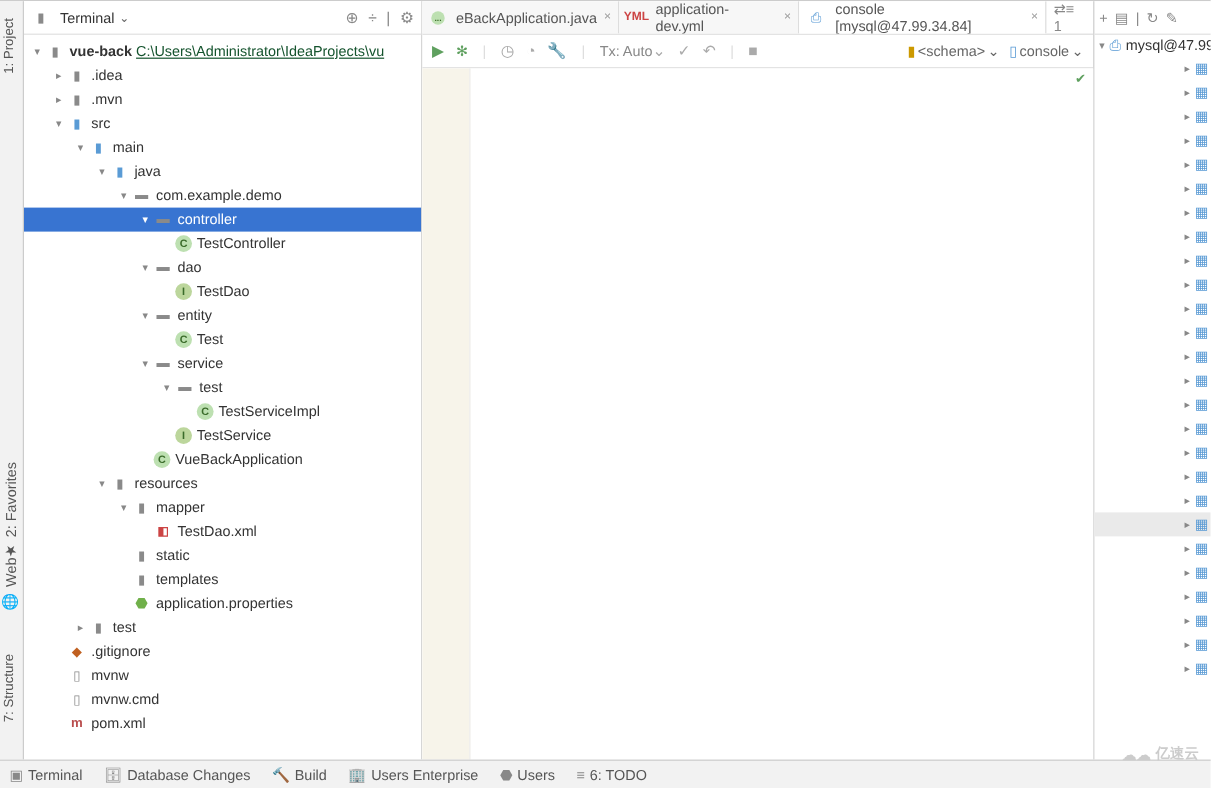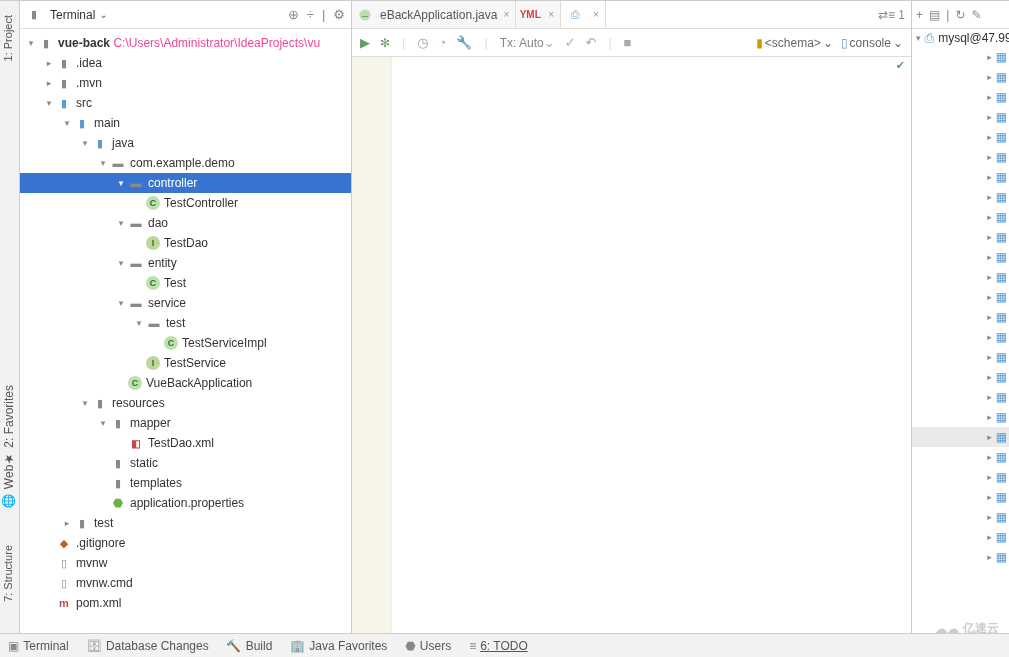--- a/index.html
+++ b/index.html
@@ -25,21 +25,21 @@
 .folder { color:#8a8a8a; }
 .folder-blue { color:#5a9bd5; }
 .pkg { color:#8a8a8a; }
 .java-c { background:#bde0b1; border-radius:50%; width:14px; height:14px; font-size:9px; color:#3a6b2a; font-weight:bold; }
 .java-i { background:#bcd69c; border-radius:50%; width:14px; height:14px; font-size:9px; color:#3a6b2a; font-weight:bold; }
 .yml { color:#c44; font-size:10px; font-weight:bold; }
 .md { color:#4a90d9; font-size:9px; font-weight:bold; }
 .maven { color:#b94d4d; font-weight:bold; }
 .spring { color:#70b04a; font-size:12px; }
 .gi { color:#c06020; }
-.dim { color:#ec4899; }
+.dim { color:#14532d;text-decoration:underline; }
 .editor-area { flex:1; display:flex; flex-direction:column; background:#fff; min-width:0; }
 .tabs { height:28px; border-bottom:1px solid #ddd; display:flex; align-items:stretch; overflow:hidden; }
 .tab { display:flex; align-items:center; padding:0 6px; gap:4px; border-right:1px solid #ddd; cursor:pointer; font-size:11px; color:#555; background:#f7f7f7; }
 .tab.active { background:#fff; border-bottom:1px solid #fff; margin-bottom:-1px; }
 .tab .x { color:#999; font-size:10px; margin-left:2px; }
 .tab-extra { margin-left:auto; display:flex; align-items:center; padding:0 6px; gap:4px; color:#888; font-size:11px; }
 .editor-toolbar { height:28px; border-bottom:1px solid #ddd; display:flex; align-items:center; padding:0 8px; gap:10px; color:#888; font-size:12px; }
 .tb-btn { cursor:pointer; display:inline-flex; align-items:center; }
 .tb-green { color:#5fa05f; font-size:13px; }
 .tb-star { color:#5fa05f; font-size:12px; }
@@ -57,21 +57,21 @@
 .db-tree { flex:1; overflow:hidden; }
 .db-conn { display:flex; align-items:center; padding:2px 4px; gap:4px; white-space:nowrap; color:#333; font-size:11px; }
 .db-row { display:flex; align-items:center; height:20px; justify-content:flex-end; padding-right:2px; gap:4px; overflow:hidden; }
 .db-row.hl { background:#eaeaea; }
 .db-arrow { color:#888; font-size:9px; }
 .db-tbl { color:#5a9bd5; font-size:12px; }
 .bottom-bar { height:24px; border-top:1px solid #ccc; background:#f2f2f2; display:flex; align-items:center; padding:0 8px; gap:18px; position:absolute; bottom:0; left:0; right:0; }
 .bb-item { display:flex; align-items:center; gap:4px; color:#555; cursor:pointer; font-size:11px; }
 .bb-icon { color:#888; font-size:12px; }
 .watermark { position:absolute; right:10px; bottom:20px; font-size:16px; color:#ccc; font-weight:bold; z-index:10; display:flex; align-items:center; gap:4px; }
-.underline{text-decoration:underline;}
+.underline{}
 </style>
 </head>
 <body>
 
 <div class="ide">
 
   <div class="leftbar">
     <div class="leftbar-item li1">1: Project</div>
     <div class="leftbar-item li2">
         <span>★</span>
@@ -231,24 +231,26 @@
 
   <div class="editor-area">
     <div class="tabs">
       <div class="tab">
           <span class="ic java-c" style="transform:scale(0.8)">...</span>
           <span>eBackApplication.java</span>
           <span class="x">×</span>
         </div>
       <div class="tab">
           <span class="ic yml">YML</span>
+          <span>application-dev.yml</span>
           <span class="x">×</span>
         </div>
       <div class="tab active">
           <span class="ic" style="color:#5a9bd5">⎙</span>
+          <span>console [mysql@47.99.34.84]</span>
           <span class="x">×</span>
         </div>
       <div class="tab-extra">
           <span>⇄≡ 1</span>
         </div>
     </div>
     <div class="editor-toolbar">
       <span class="tb-btn tb-green">▶</span>
       <span class="tb-btn tb-star">✻</span>
       <span class="tb-sep">|</span>
@@ -414,21 +416,21 @@
   <div class="bb-item">
       <span class="bb-icon">🗄</span>
       <span>Database Changes</span>
     </div>
   <div class="bb-item">
       <span class="bb-icon">🔨</span>
       <span>Build</span>
     </div>
   <div class="bb-item">
       <span class="bb-icon">🏢</span>
-      <span>Java Favorites</span>
+      <span>Users Enterprise</span>
     </div>
   <div class="bb-item">
       <span class="bb-icon spring">⬣</span>
       <span>Users</span>
     </div>
   <div class="bb-item">
       <span class="bb-icon">≡</span>
       <span class="underline">6: TODO</span>
     </div>
 </div>

